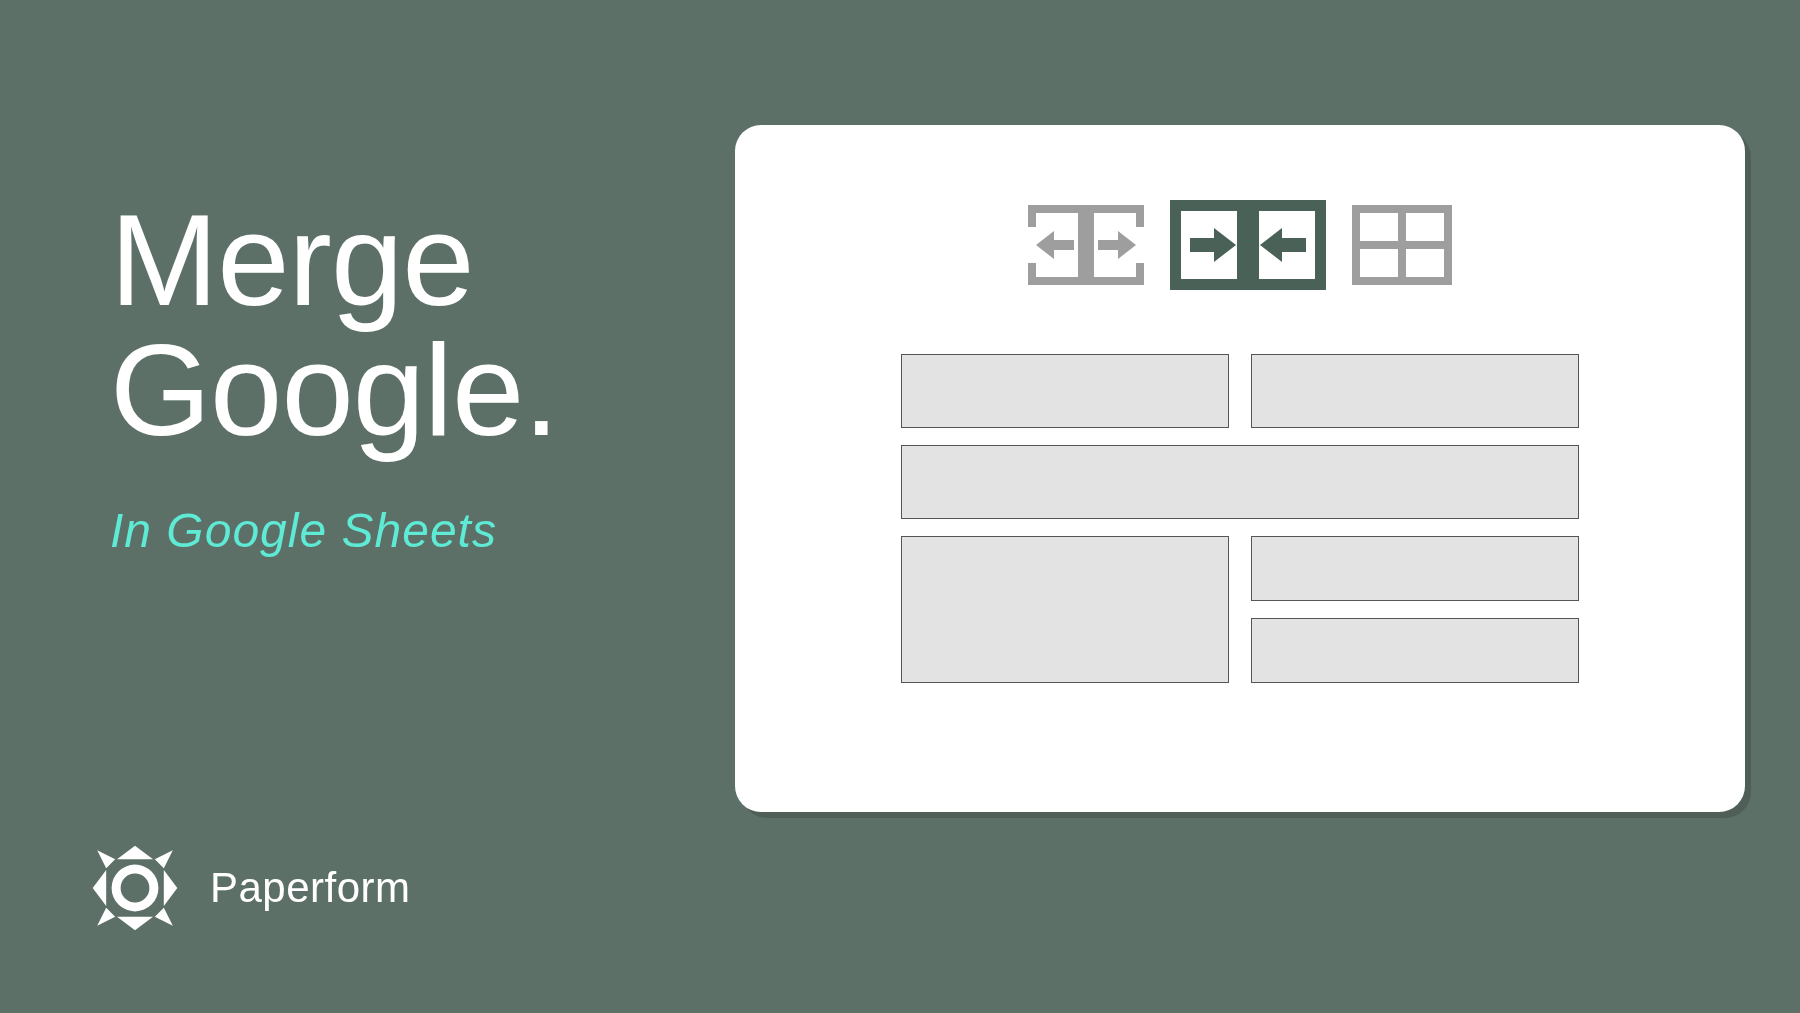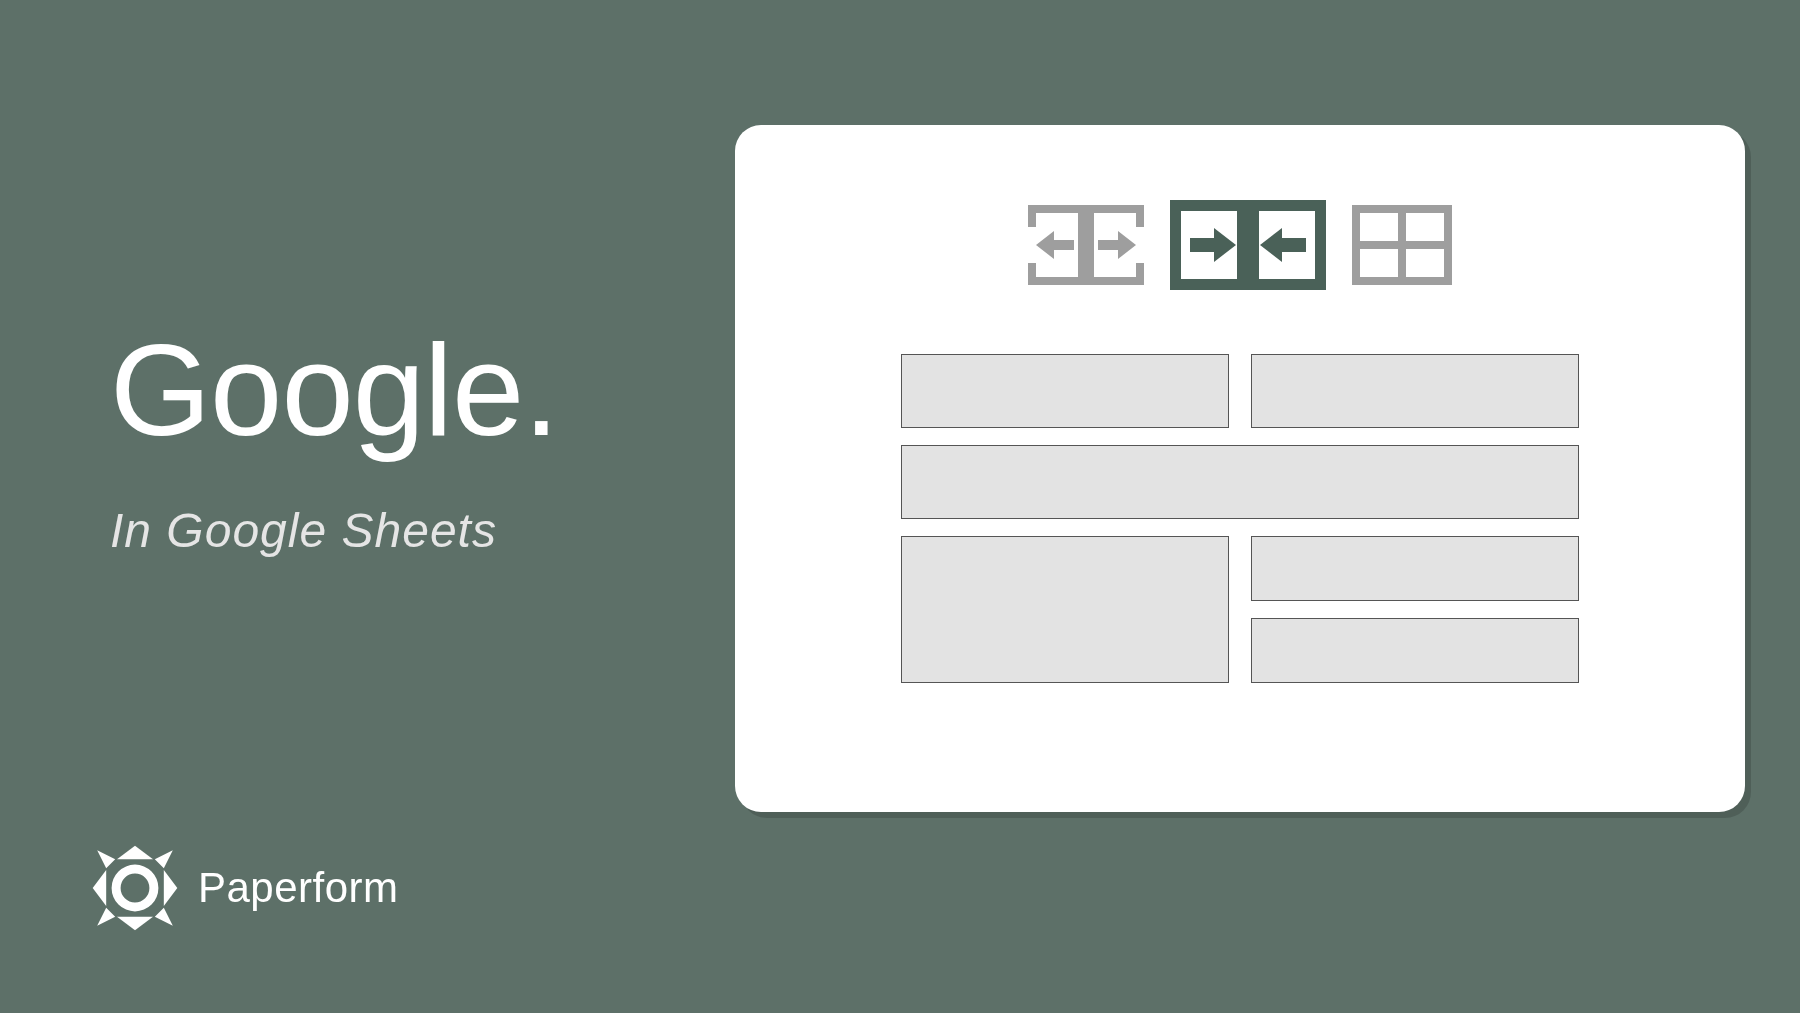--- a/index.html
+++ b/index.html
@@ -17,34 +17,34 @@
     top: 195px;
   }
   .title {
     color: #ffffff;
     font-size: 130px;
     font-weight: 300;
     line-height: 1.0;
     letter-spacing: -1px;
   }
   .subtitle {
-    color: #e5e5e5;
+    color: #5eead4;
     font-size: 48px;
     font-style: italic;
     font-weight: 300;
     margin-top: 48px;
     letter-spacing: 1px;
   }
   .brand {
     position: absolute;
     left: 90px;
     bottom: 80px;
     display: flex;
     align-items: center;
-    gap: 18px;
+    gap: 30px;
   }
   .brand-logo {
     width: 90px;
     height: 90px;
   }
   .brand-name {
     color: #ffffff;
     font-size: 42px;
     font-weight: 300;
     letter-spacing: 0.5px;
@@ -80,21 +80,21 @@
     border: 1px solid #555;
   }
   .span2 { grid-column: 1 / 3; }
   .rowspan2 { grid-row: span 2; }
 </style>
 </head>
 <body>
 
 <div class="left-content">
   <div class="title">
-    <br>
+    <span>Merge</span><br>
     <span>Google.</span>
   </div>
   <div class="subtitle">In Google Sheets</div>
 </div>
 
 <div class="brand">
   <svg class="brand-logo" viewBox="0 0 100 100">
     <g fill="#ffffff">
       <polygon points="50,3 70,18 30,18"></polygon>
       <polygon points="50,97 30,82 70,82"></polygon>

